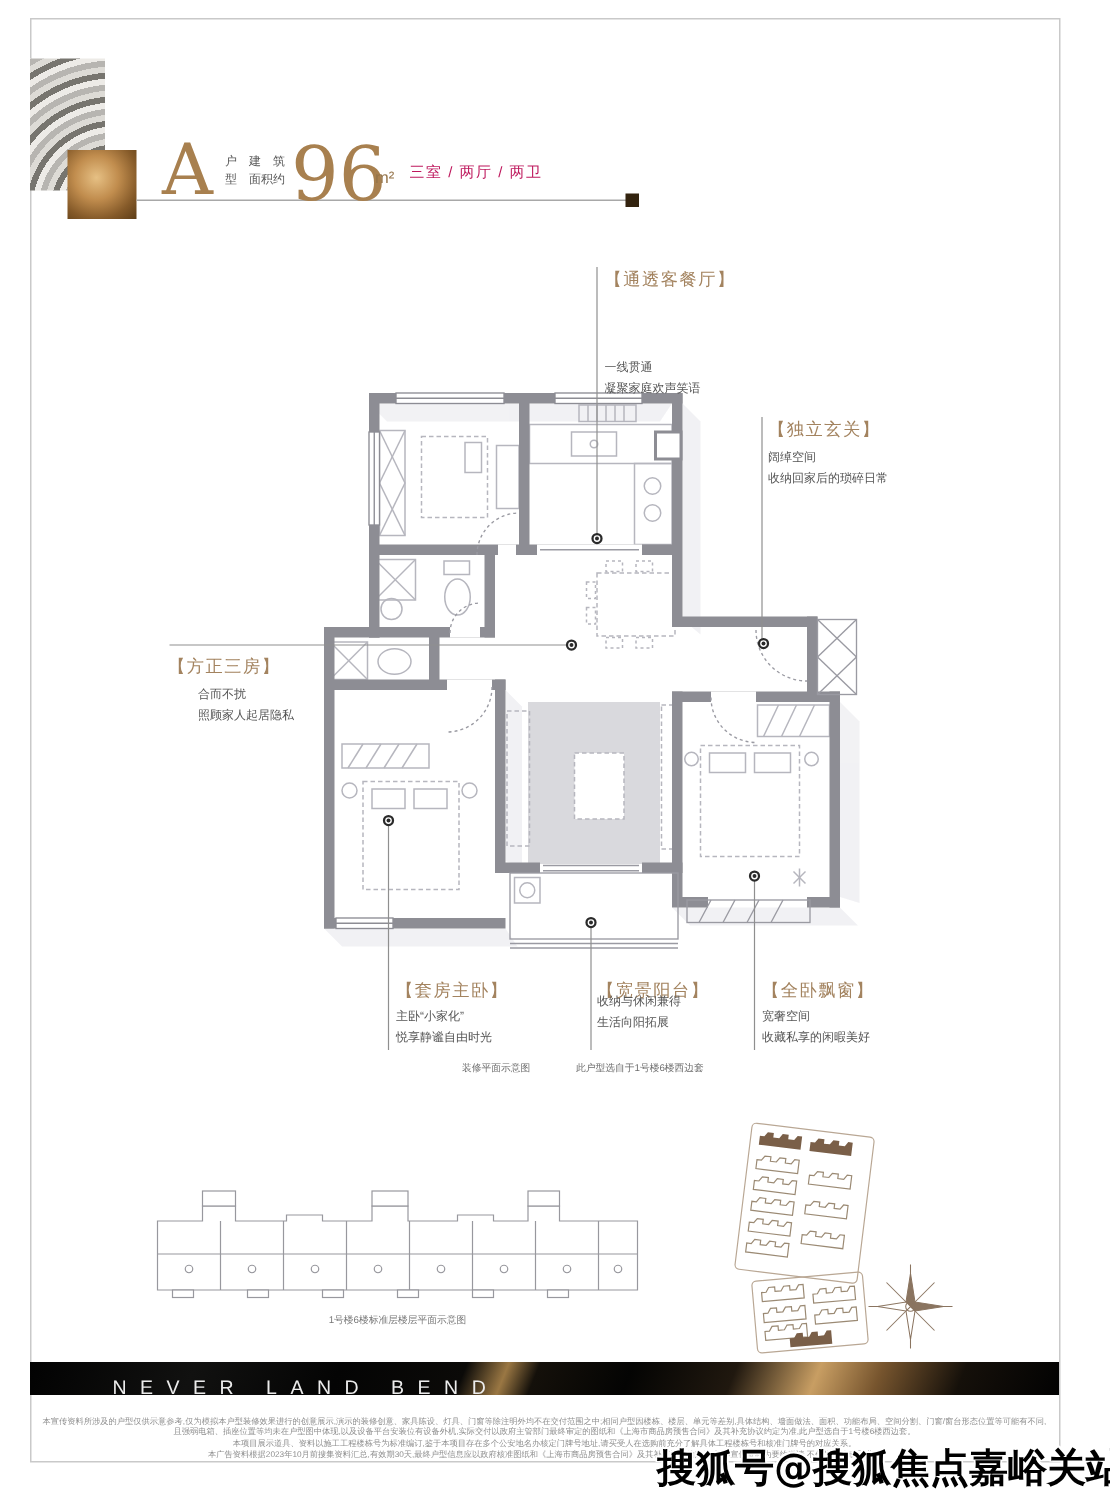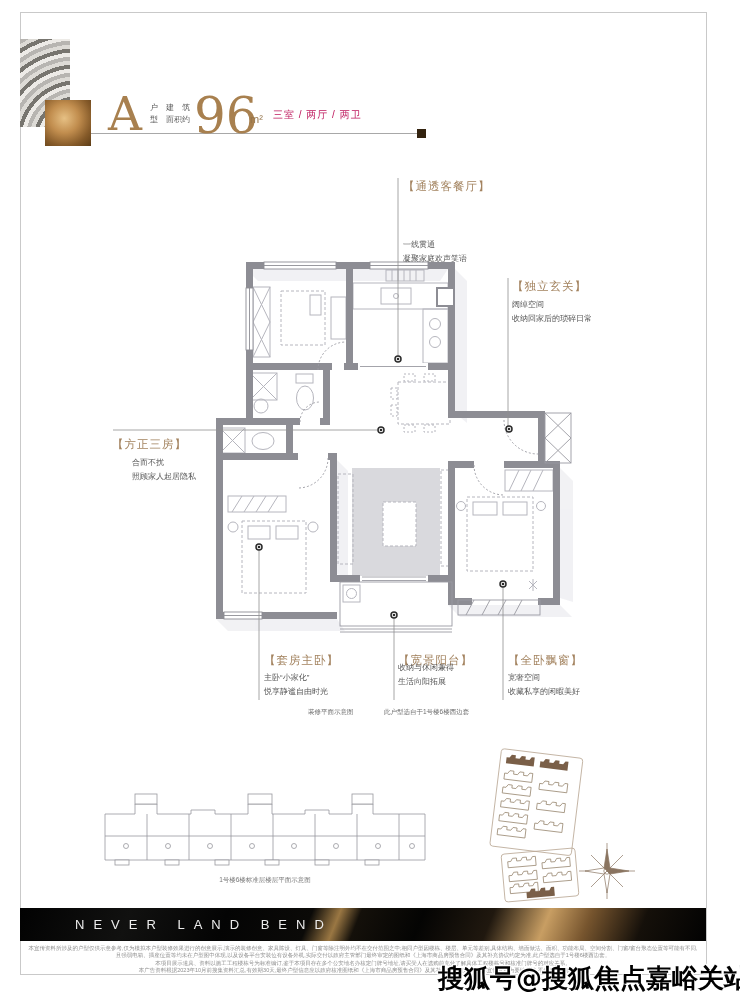--- a/index.html
+++ b/index.html
@@ -28,21 +28,21 @@
   .t1{left:403px;top:179px;} .b1{left:403px;top:198px;margin-top:40px;}
   .t2{left:512px;top:279px;} .b2{left:512px;top:298px;}
   .t3{left:112px;top:437px;} .b3{left:112px;top:456px;margin-left:20px;}
   .t4{left:264px;top:653px;} .b4{left:264px;top:671px;}
   .t5{left:398px;top:653px;} .b5{left:398px;top:661px;}
   .t6{left:508px;top:653px;} .b6{left:508px;top:671px;}
   .plan-note{font-size:6.5px;color:#6d6d6d;white-space:nowrap;}
   .n1{left:308px;top:708px;} .n2{left:384px;top:708px;}
   .keyplan-caption{left:95px;top:876px;width:340px;text-align:center;font-size:6.5px;color:#777;}
   
-  .banner{left:20px;top:908px;width:686px;height:33px;
+  .banner{left:20px;top:908px;width:686px;height:22px;
     background:linear-gradient(112deg,#020202 0%,#111110 16%,#040404 30%,#0b0a08 42%,#9a7743 46%,#14100a 49%,#040403 58%,#20180f 68%,#c89e63 76%,#77552e 82%,#15100a 90%,#020202 100%);}
   .banner-text{position:absolute;left:55px;top:0;line-height:33px;font-size:13px;letter-spacing:9px;color:#ececec;font-weight:500;}
   .disc{left:22px;top:945px;width:682px;text-align:center;font-size:5.5px;line-height:7.4px;color:#8f8f8f;}
   .watermark{left:438px;top:961px;font-size:26px;font-weight:bold;color:#000;white-space:nowrap;
     font-family:"DejaVu Sans",sans-serif;
     text-shadow:-1px -1px 0 #fff,1px -1px 0 #fff,-1px 1px 0 #fff,1px 1px 0 #fff,0 0 3px #fff;}
 </style>
 </head>
 <body>
 

